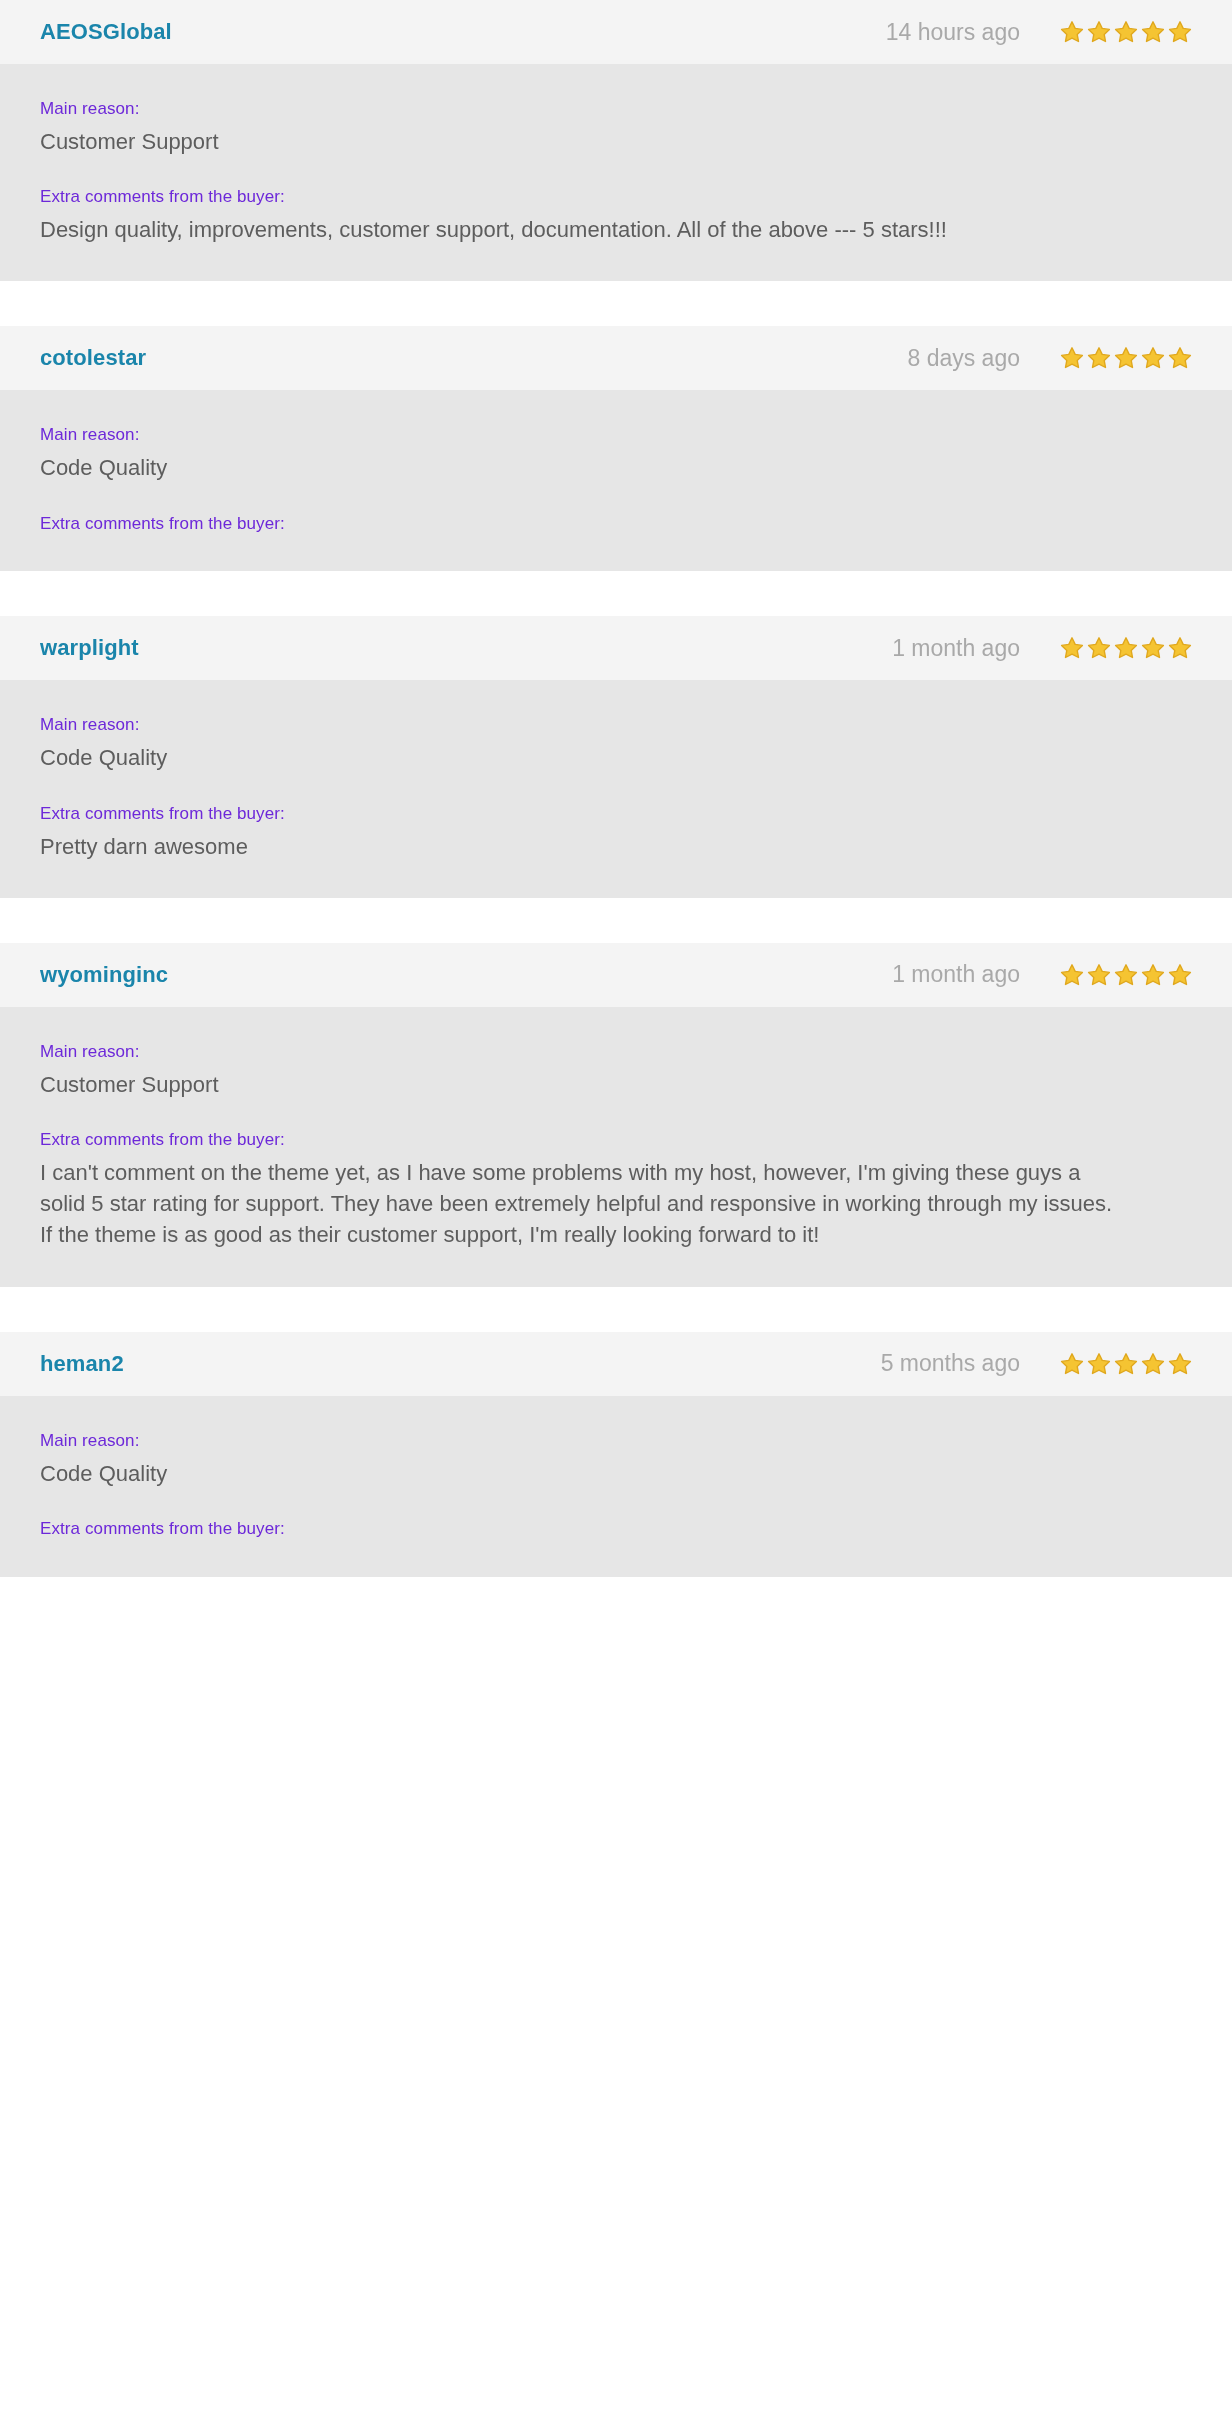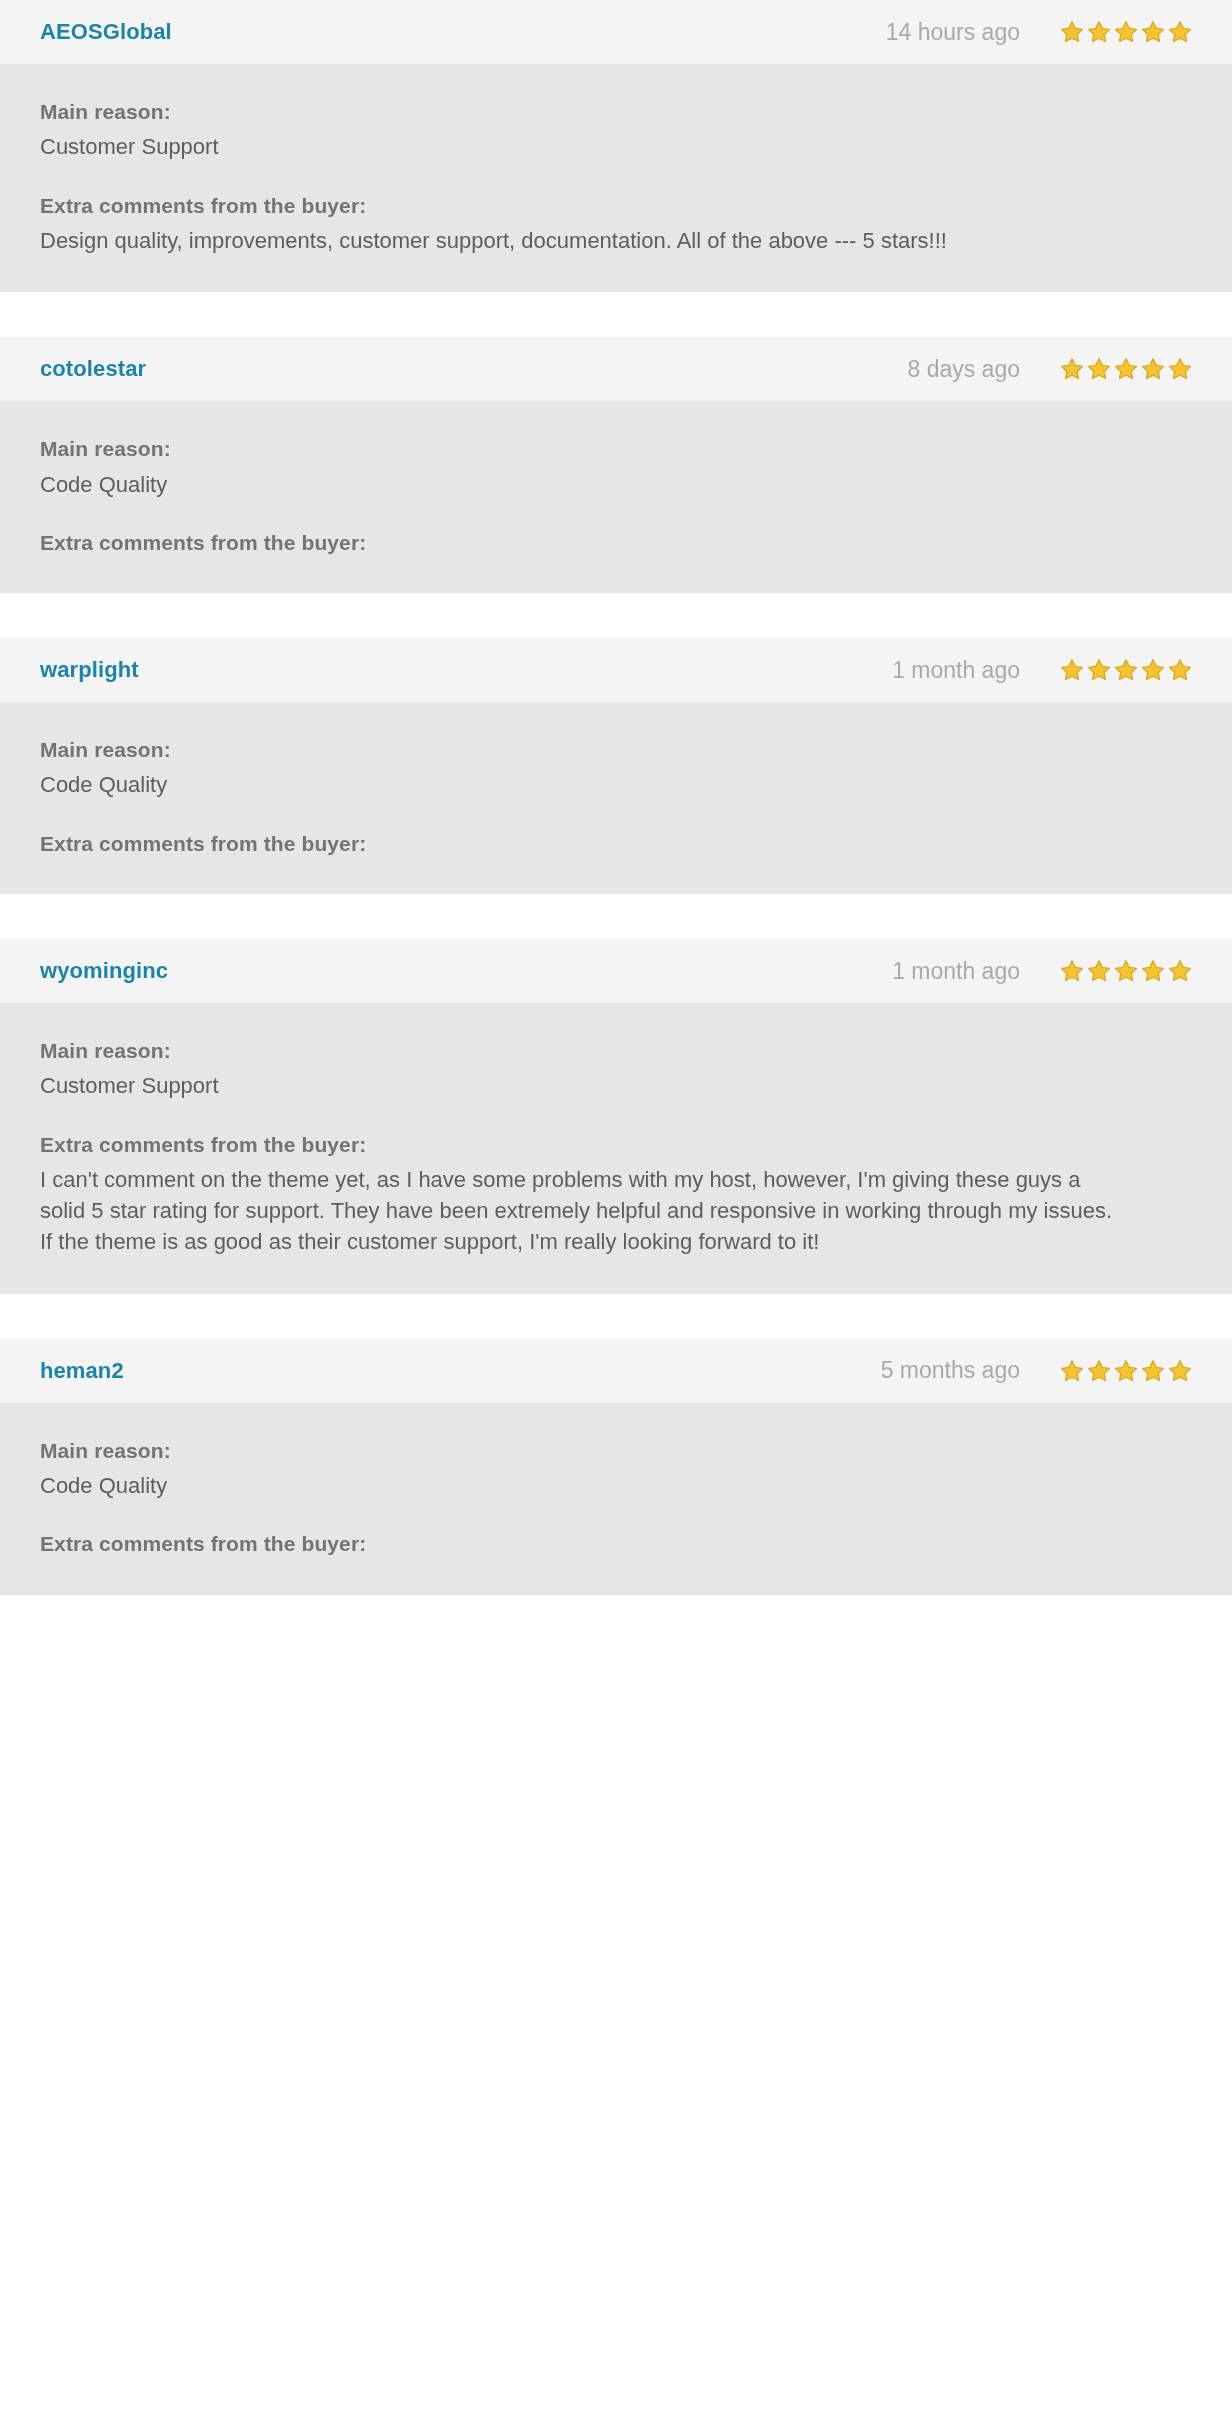--- a/index.html
+++ b/index.html
@@ -74,23 +74,23 @@
     flex: 0 0 24px;
   }
 
   
   .review-body {
     background: #e6e6e6;
     padding: 34px 40px 36px 40px;
   }
 
   .field-label {
-    font-size: 21px;
-    font-weight: bold;
-    color: #737373;
+    font-size: 17px;
+    font-weight: normal;
+    color: #6d28d9;
     line-height: 1.35;
     letter-spacing: 0.1px;
   }
 
   .field-value {
     font-size: 22px;
     color: #5d5d5d;
     line-height: 1.42;
     font-weight: 400;
     margin-top: 5px;
@@ -198,20 +198,21 @@
           </span>
       </div>
     </div>
     <div class="review-body">
       <div class="field-group">
         <div class="field-label">Main reason:</div>
         <div class="field-value">Code Quality</div>
       </div>
       <div class="field-group">
         <div class="field-label">Extra comments from the buyer:</div>
+        <div class="field-value">Pretty darn awesome</div>
       </div>
     </div>
   </div>
 
   <div class="review">
     <div class="review-header">
       <span class="reviewer-name">wyominginc</span>
       <div class="header-right">
         <span class="review-time">1 month ago</span>
         <span class="stars">

